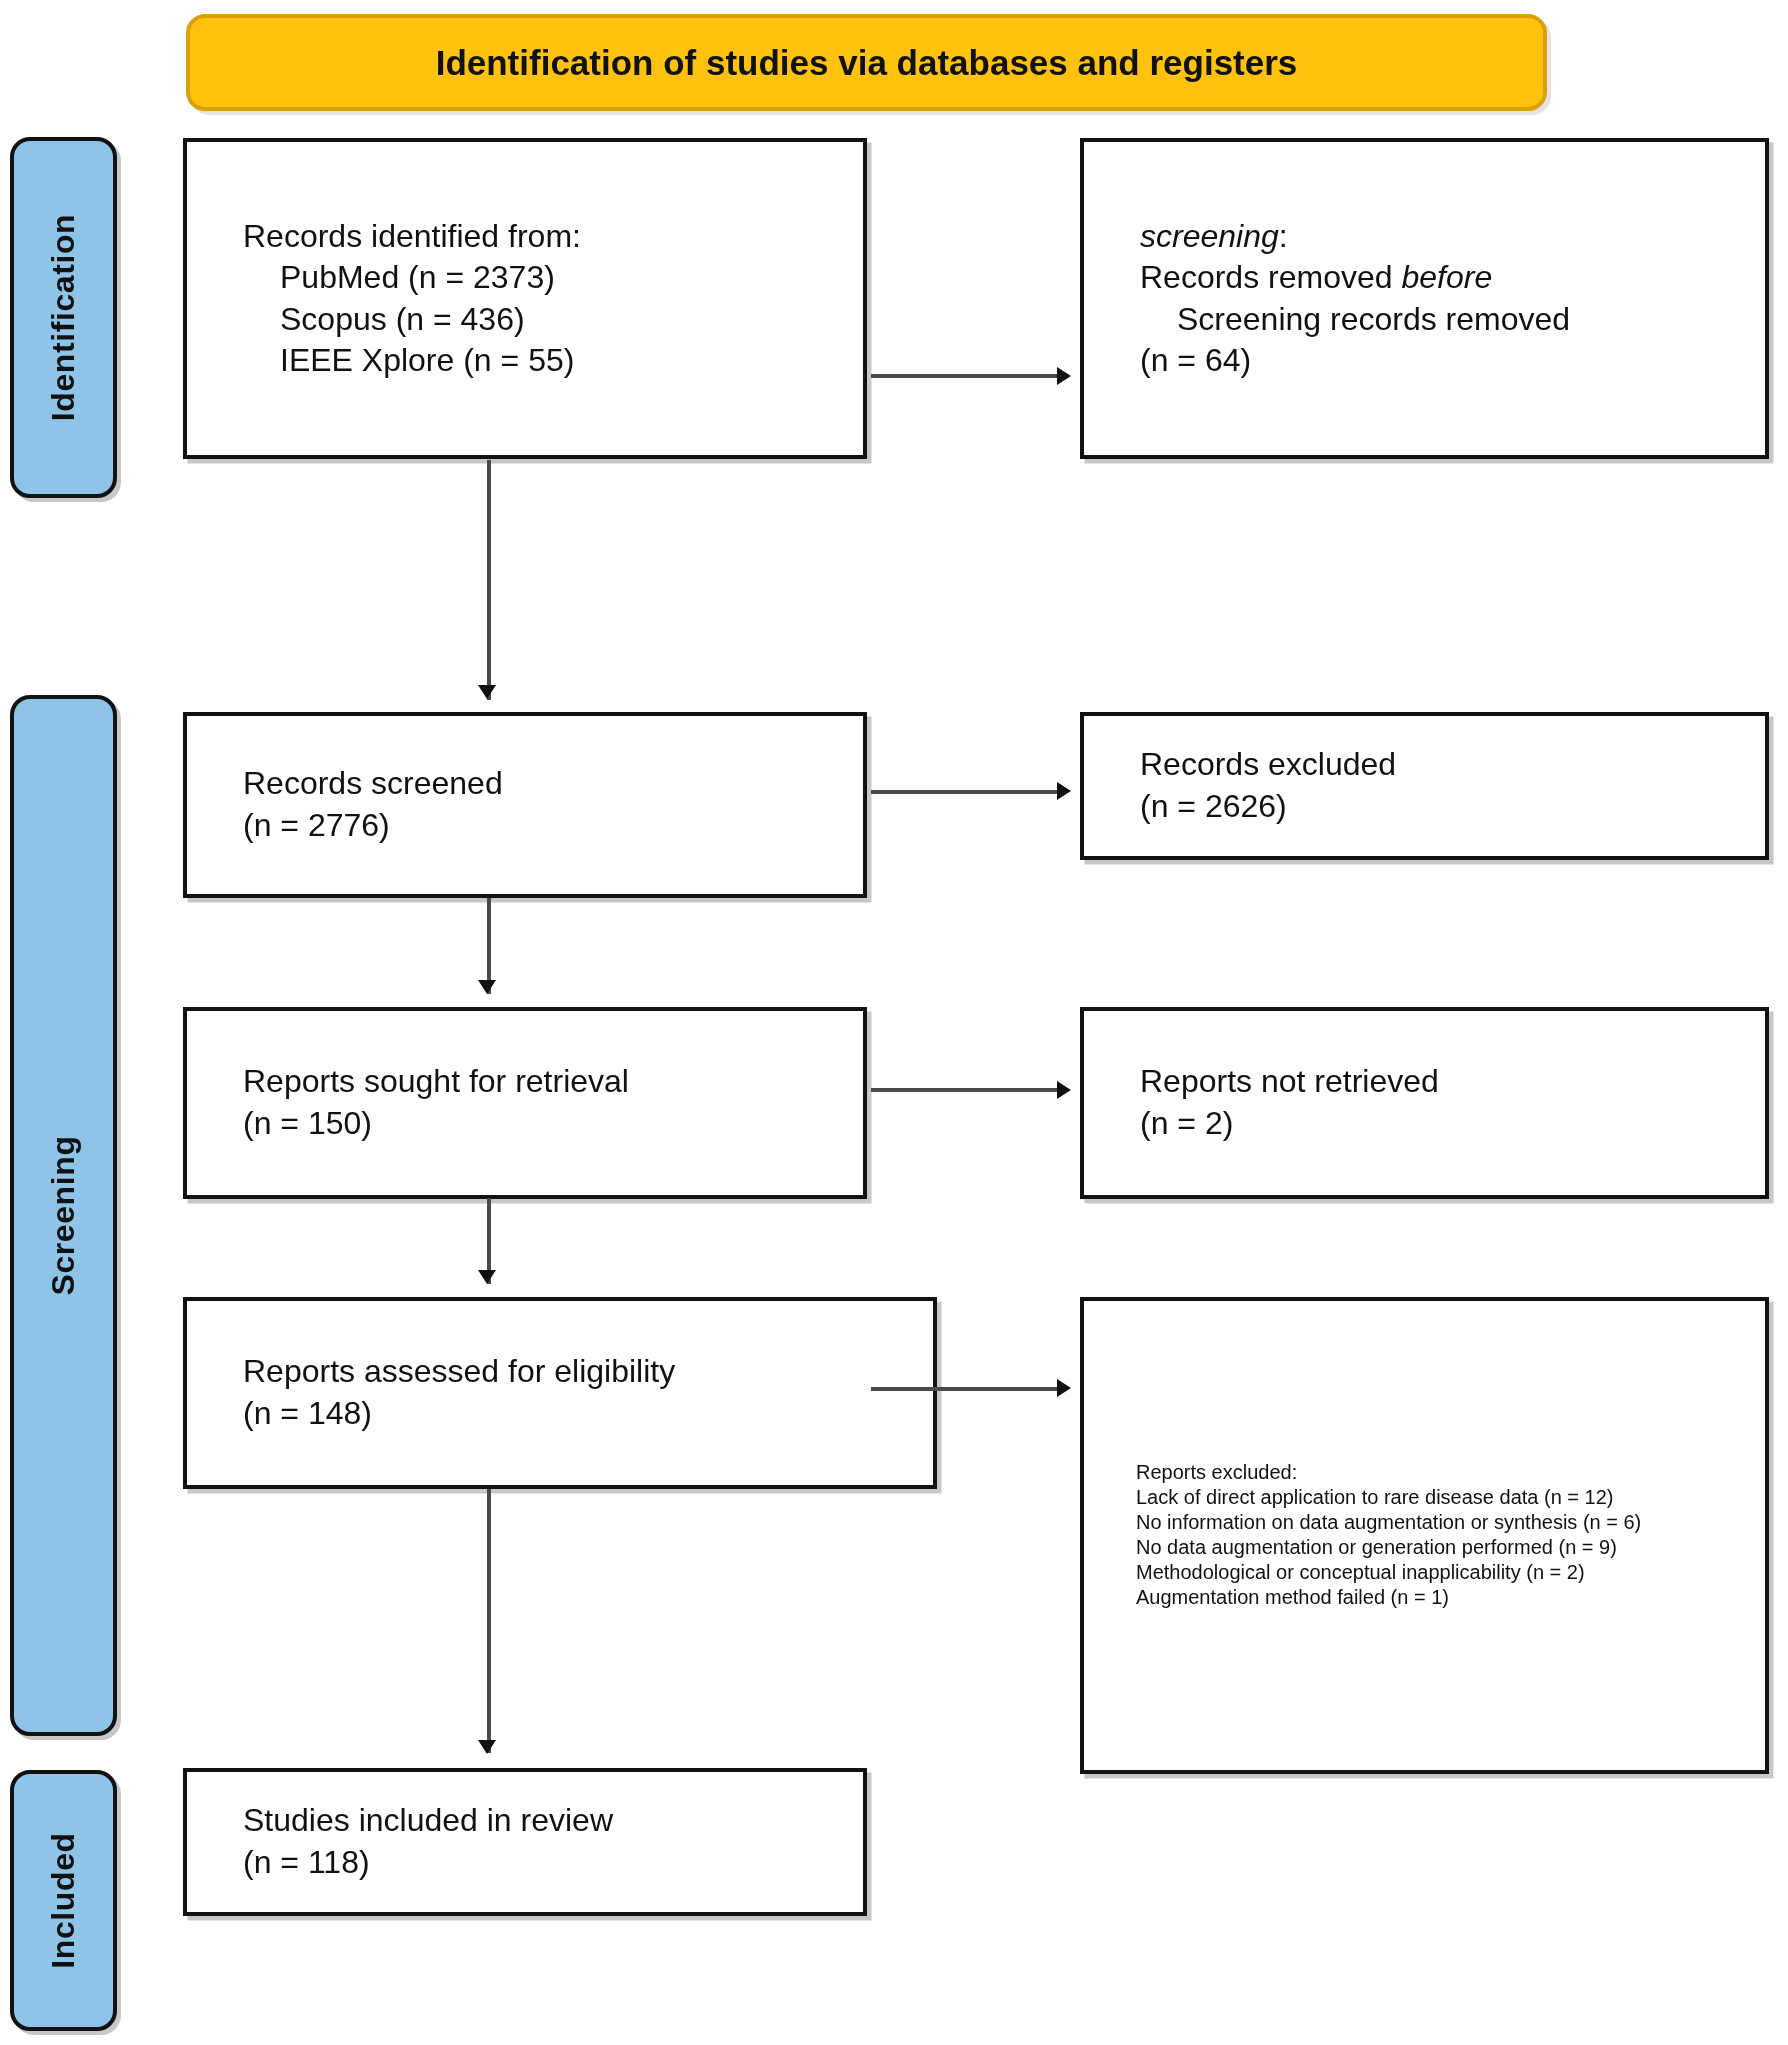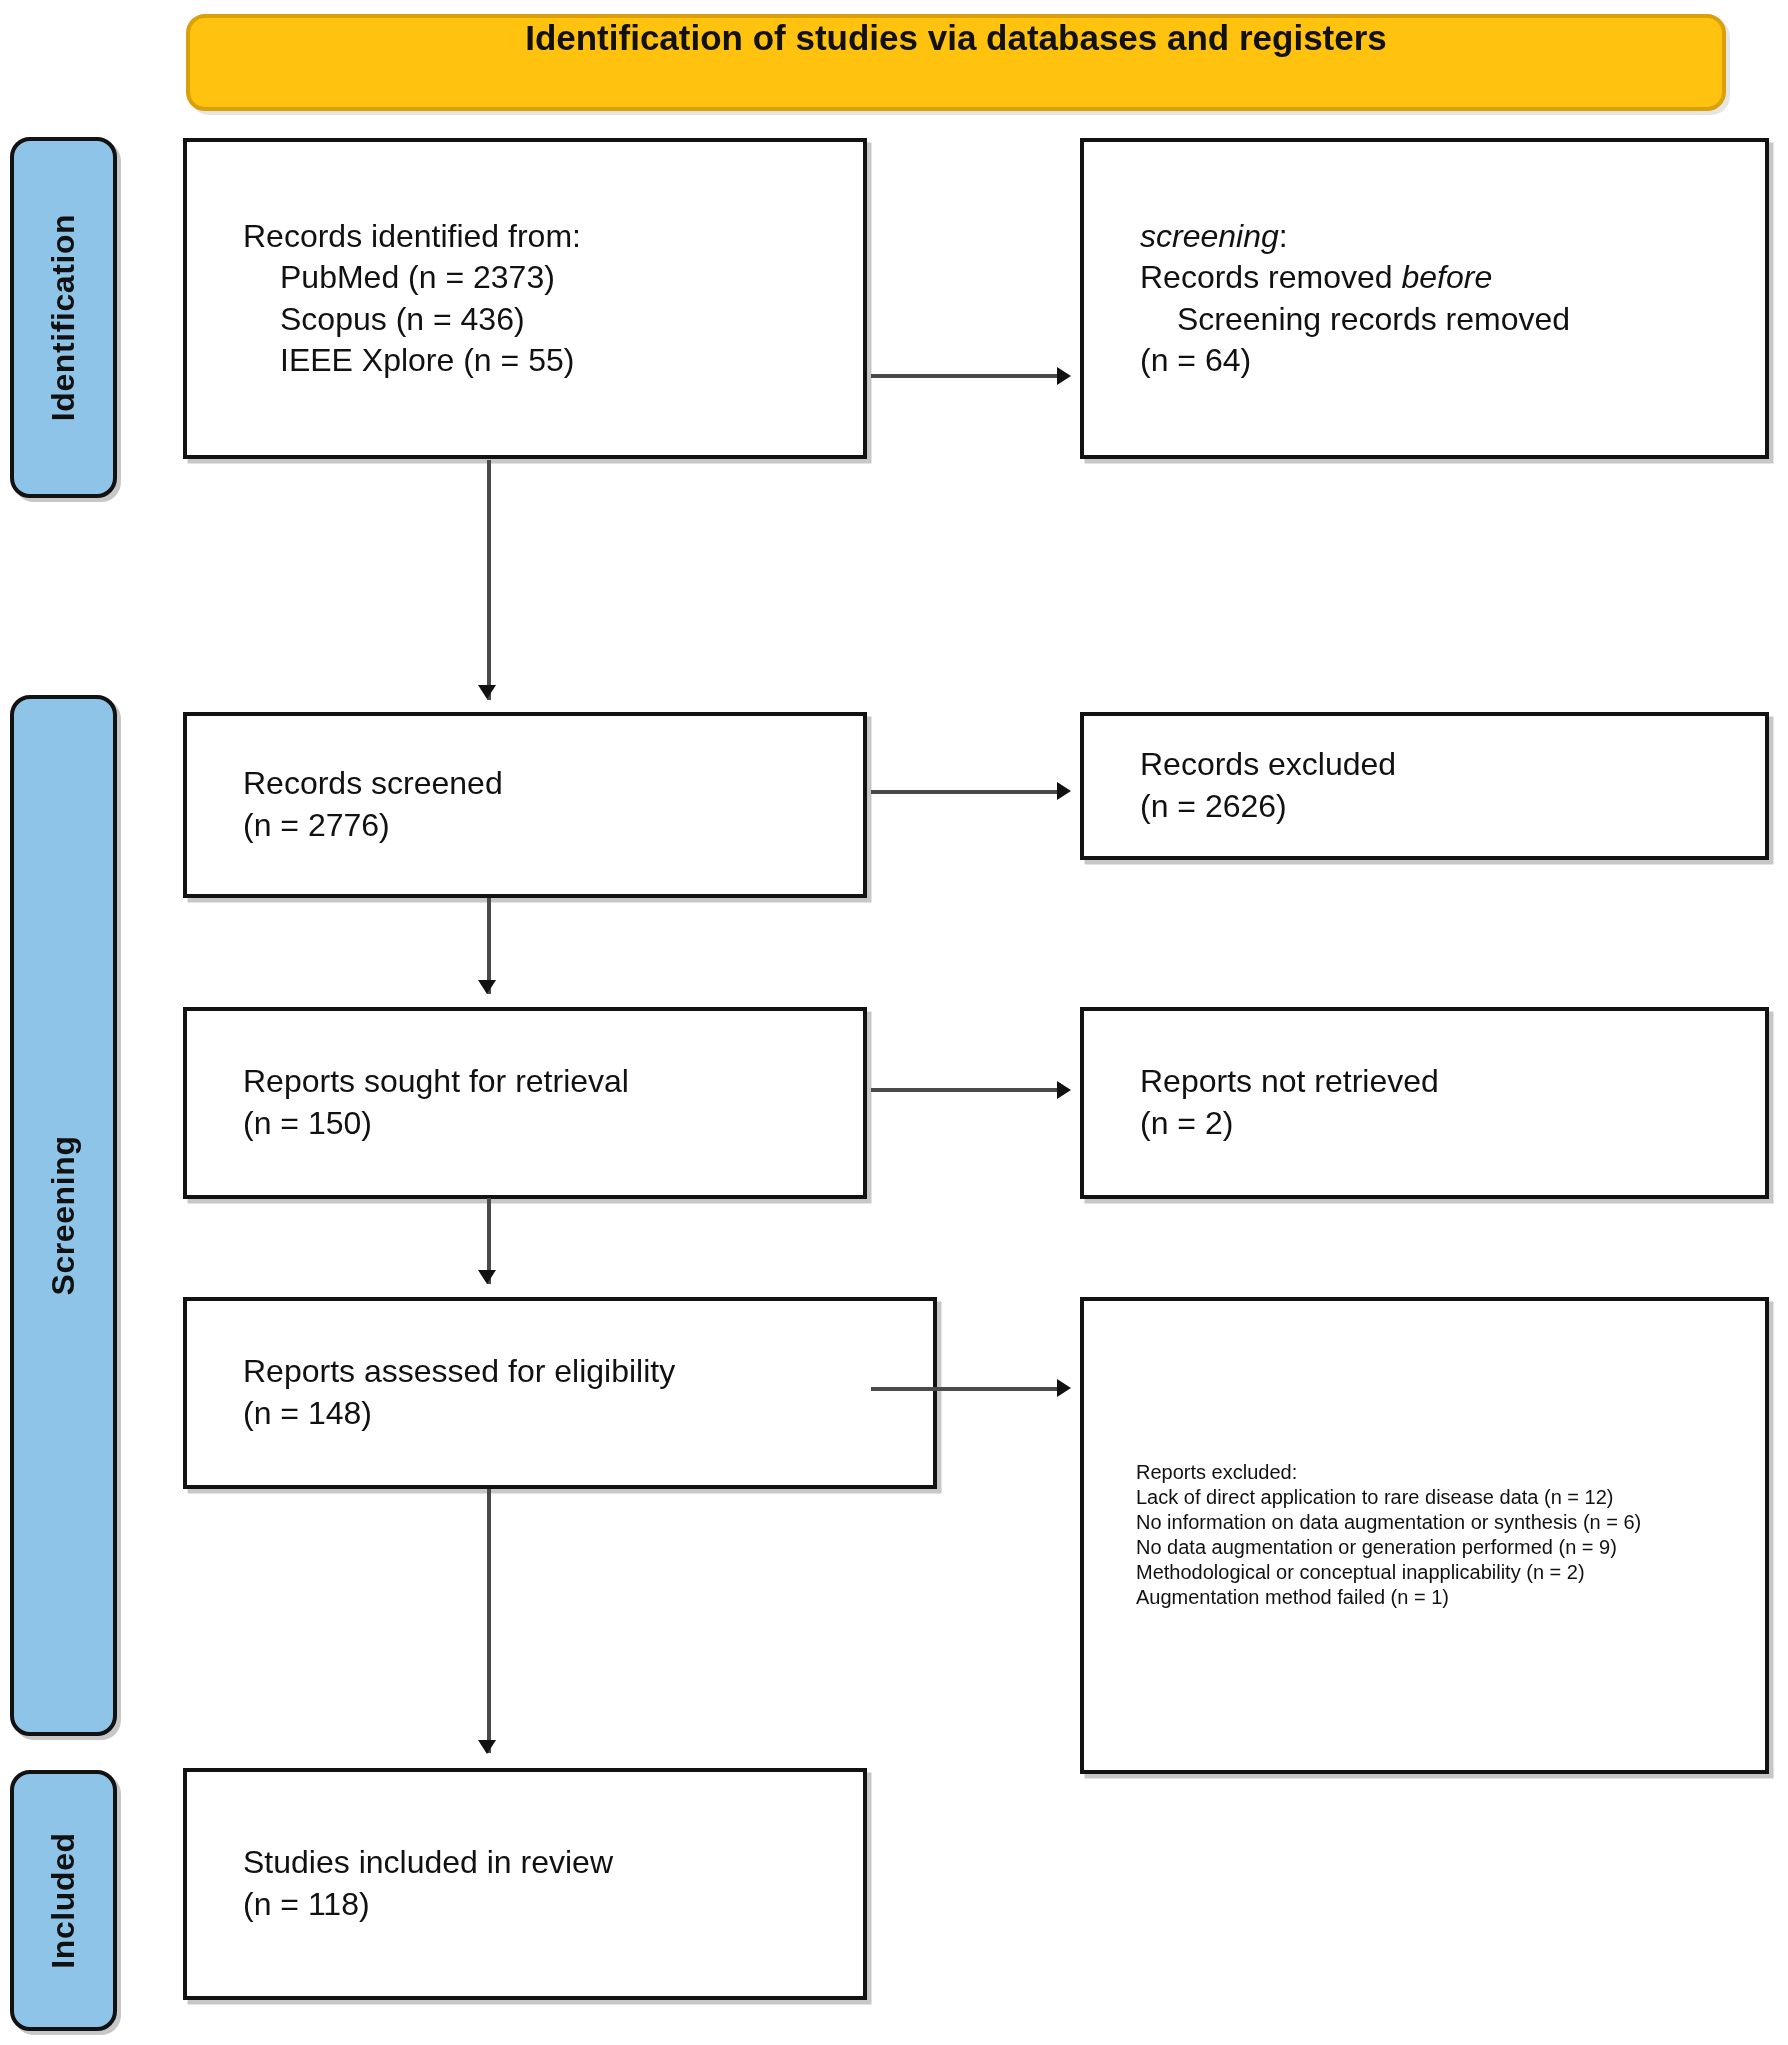--- a/index.html
+++ b/index.html
@@ -16,29 +16,29 @@
     height: 2046px;
     background: #ffffff;
     overflow: hidden;
   }
 
   
   .banner {
     position: absolute;
     left: 186px;
     top: 14px;
-    width: 1540px;
+    width: 1361px;
     height: 97px;
     background: #FFC20E;
     border: 4px solid #D9A009;
     border-radius: 19px;
     box-sizing: border-box;
     box-shadow: 4px 4px 0 rgba(0,0,0,0.10);
     display: flex;
-    align-items: flex-start;
+    align-items: center;
     justify-content: center;
   }
   .banner-title {
     font-size: 35px;
     font-weight: bold;
     color: #111111;
     letter-spacing: 0px;
     text-align: center;
     white-space: nowrap;
   }
@@ -94,21 +94,21 @@
 
   
   #box-identified   { left: 183px;  top: 138px;  width: 684px; height: 321px; }
   #box-removed      { left: 1080px; top: 138px;  width: 689px; height: 321px; }
   #box-screened     { left: 183px;  top: 712px; width: 684px; height: 186px; }
   #box-excluded     { left: 1080px; top: 712px; width: 689px; height: 148px; }
   #box-sought       { left: 183px;  top: 1007px; width: 684px; height: 192px; }
   #box-notretrieved { left: 1080px; top: 1007px; width: 689px; height: 192px; }
   #box-assessed     { left: 183px;  top: 1297px; width: 754px; height: 192px; }
   #box-reportsexcl  { left: 1080px; top: 1297px; width: 689px; height: 477px; }
-  #box-included     { left: 183px;  top: 1768px; width: 684px; height: 232px; }
+  #box-included     { left: 183px;  top: 1768px; width: 684px; height: 148px; }
 
   #box-reportsexcl .box-inner {
     font-size: 20px;
     line-height: 1.26;
     padding: 0 16px;
   }
 
   
   .conn {
     position: absolute;

